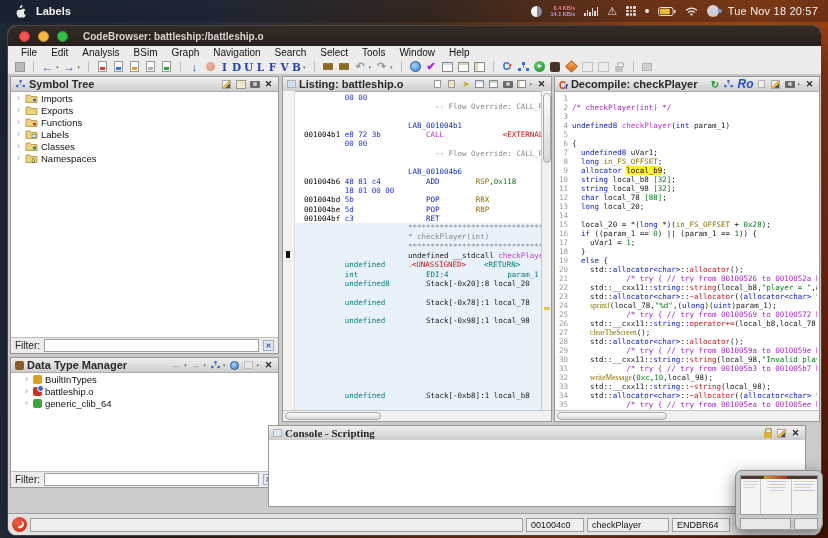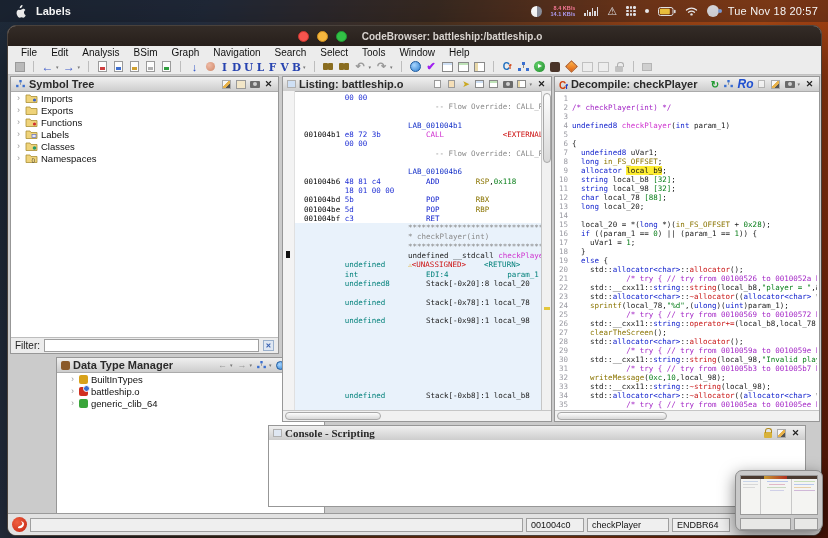--- a/index.html
+++ b/index.html
@@ -21,21 +21,21 @@
   .grid-dots{display:grid;grid-template-columns:repeat(3,2.4px);grid-gap:1.2px;}
   .grid-dots i{width:2.4px;height:2.4px;background:#e9e9ee;border-radius:50%;}
   .mini-dot{width:4px;height:4px;border-radius:50%;background:#f0f0f4;}
   .clock{font-size:11px;font-weight:500;letter-spacing:.2px;}
   .userswitch{width:12px;height:12px;border-radius:50%;background:#d8d8de;position:relative;}
   .userswitch i{position:absolute;right:-3px;top:4px;width:4px;height:4px;border-radius:50%;background:#7f9dd6;}
   
   .window{position:absolute;left:7px;top:25px;width:813px;height:509px;background:#cbcbcb;
     border-radius:9px;box-shadow:0 18px 46px rgba(0,0,0,.55);overflow:hidden;border:1px solid #4a423c;}
   .titlebar{position:absolute;left:0;top:0;right:0;height:20px;background:linear-gradient(#342c27,#271f1b);
-    display:flex;align-items:center;justify-content:center;}
+    display:flex;align-items:center;}
   .lights{display:flex;gap:8px;padding-left:11px;}
   .light{width:11px;height:11px;border-radius:50%;}
   .light.red{background:#f6544e;border:1px solid #c8352f;box-sizing:border-box;}
   .light.yellow{background:#f6b73e;border:1px solid #cf9122;box-sizing:border-box;}
   .light.green{background:#32c146;border:1px solid #1f9a33;box-sizing:border-box;}
   .wtitle{color:#d8d3cf;font-size:10px;font-weight:bold;margin-left:15px;}
   .gmenus{position:absolute;left:0;top:20px;right:0;height:13px;background:#ececec;border-bottom:1px solid #d2d2d2;
     display:flex;align-items:center;padding-left:6px;}
   .gmenu{font-size:10px;color:#111;padding:0 7px;}
   .gtoolbar{position:absolute;left:0;top:33px;right:0;height:15px;background:#ececec;border-bottom:1px solid #c2c2c2;
@@ -98,21 +98,21 @@
   .finput{flex:1;height:11px;border:1px solid #9f9f9f;background:#fff;font-size:9px;padding:0 2px;}
   .funnel{width:11px;height:11px;background:#dfe7f2;border:1px solid #9ab0cc;box-sizing:border-box;
     display:flex;align-items:center;justify-content:center;font-size:7px;color:#3a62b0;font-weight:bold;}
   
   .code{position:absolute;font-family:"DejaVu Sans Mono",monospace;font-size:7.5px;white-space:pre;overflow:hidden;}
   .listing-code .cl{height:9.3px;line-height:9.3px;}
   .decomp-code .cl{height:9px;line-height:9px;}
   .cl.fn{background:#e9f2fb;}
   .ln{display:inline-block;width:11px;text-align:right;padding-right:4px;color:#9a9aa2;}
   .tk-d{color:#1a1a1a;} .tk-k{color:#0a1acb;} .tk-c{color:#a427c6;} .tk-s{color:#067d17;}
-  .tk-fm{color:#cf32cf;} .tk-fr{color:#c81616;} .tk-fo{color:#8a7400;} .tk-reg{color:#8a7400;}
+  .tk-fm{color:#cf32cf;} .tk-fr{color:#c81616;} .tk-fo{color:#8a7400;font-family:Liberation Serif, serif;} .tk-reg{color:#8a7400;}
   .tk-g{color:#8a8a8a;} .tk-ad{color:#000;} .tk-by{color:#1f2fd4;} .tk-mn{color:#0a1acb;}
   .tk-mg{color:#cf2ccf;} .tk-lb{color:#1430c8;} .tk-tl{color:#00807a;} .tk-r{color:#cc1111;}
   .tk-w{color:#e0a000;font-size:6.5px;} .tk-hl{background:#ffee33;color:#111;}
   .gutter{position:absolute;background:#f3f3f3;border-right:1px solid #e0e0e0;}
   .curmark{position:absolute;width:4px;height:7px;background:#111;}
   .hscroll{position:absolute;height:11px;background:#f1f1f1;border-top:1px solid #c6c6c6;box-sizing:border-box;}
   .thumbbar{position:absolute;top:1px;height:8px;background:linear-gradient(#fdfdfd,#d8d8d8);border:1px solid #a8a8a8;border-radius:5px;box-sizing:border-box;}
   .vscroll{position:absolute;width:10px;background:#f1f1f1;border-left:1px solid #c6c6c6;box-sizing:border-box;}
   .vmark{position:absolute;left:2px;width:6px;height:3px;background:#e3c63c;}
   
@@ -399,21 +399,21 @@
         <span>Namespaces</span>
       </div>
     </div>
     <div class="filterrow">
       <span class="flabel">Filter:</span>
       <input class="finput" value="" style="">
       <span class="funnel">✕</span>
     </div>
   </div>
 
-  <div class="panel" style="left:2px;top:331px;width:269px;height:180px;margin-left:46px;">
+  <div class="panel" style="left:2px;top:331px;width:269px;height:131px;">
     <div class="phead">
       <span class="darksq" style="width:9px;height:9px;background:#8a5a2a;"></span>
       <span class="ptitle">Data Type Manager</span>
       <span class="pspacer"></span>
       <span class="hbtn">
           <span style="color:#9a9a9a;font-size:9px;font-weight:bold;">←</span>
         </span>
         <span class="caret">▾</span>
       <span class="hbtn">
           <span style="color:#9a9a9a;font-size:9px;font-weight:bold;">→</span>

